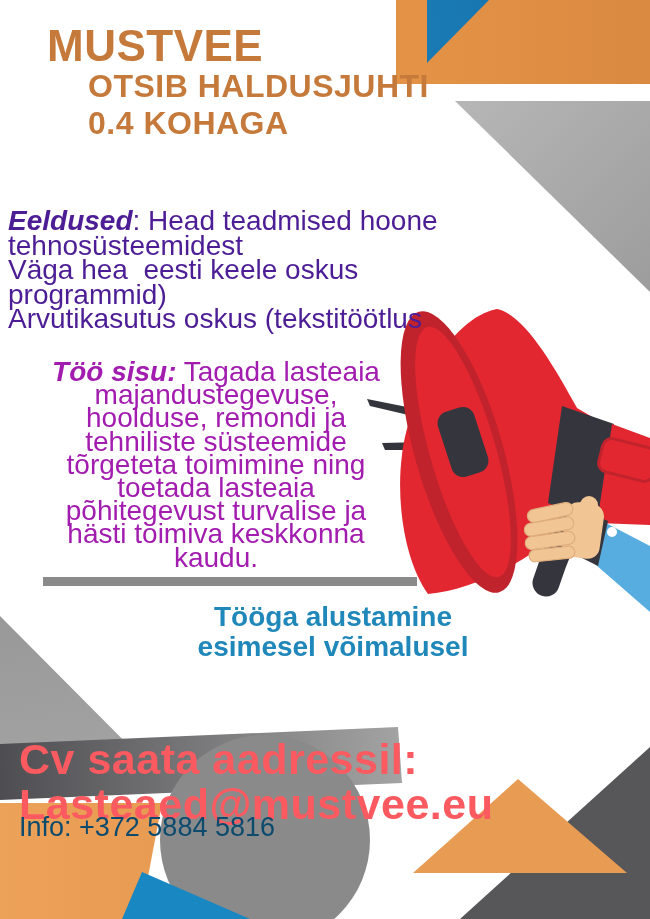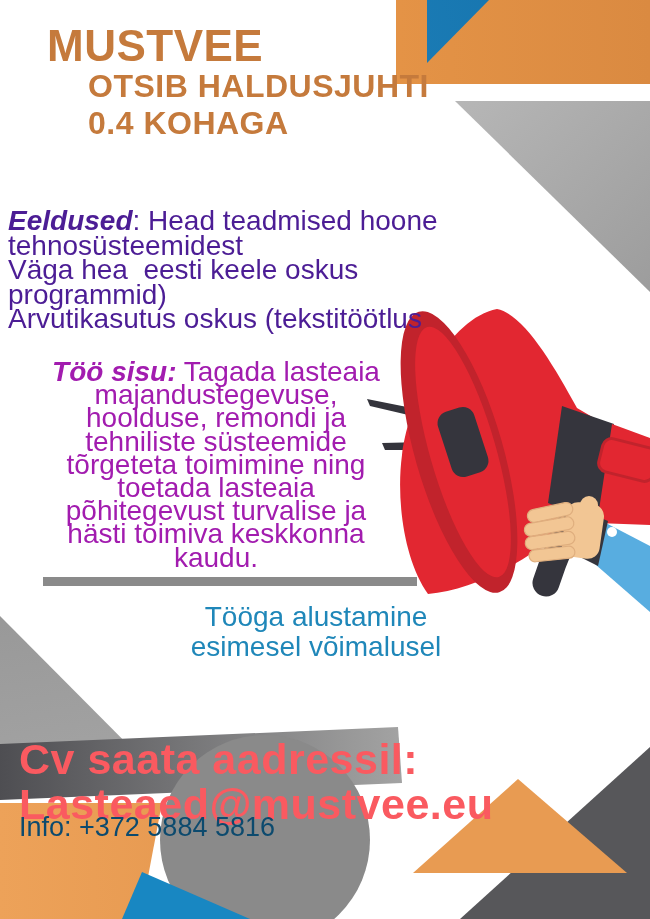--- a/index.html
+++ b/index.html
@@ -36,22 +36,22 @@
   .title .small{font-size:32px;line-height:37px;letter-spacing:0.5px;margin-left:41px;}
 
   .req{position:absolute;left:8px;top:209px;width:436px;text-align:left;
     color:#4c1d95;font-size:28px;line-height:24.6px;}
   .req div,.job div{white-space:pre-wrap;}
   .label-bi{font-weight:bold;font-style:italic;}
 
   .job{position:absolute;left:30px;top:360px;width:372px;text-align:center;
     color:#a21caf;font-size:28px;line-height:23.2px;}
 
-  .start{position:absolute;left:116px;top:602px;width:400px;text-align:center;
-    color:#1F87B9;font-weight:normal;font-size:28px;line-height:30px;}
+  .start{position:absolute;left:133px;top:602px;width:400px;text-align:center;
+    color:#1F87B9;font-weight:bold;font-size:28px;line-height:30px;}
 
   .cv{position:absolute;left:19px;top:737px;color:#FA5A60;font-weight:800;
     font-size:43px;line-height:45px;letter-spacing:0.5px;}
   .info{position:absolute;left:19px;top:812px;color:#0c4a6e;font-size:27px;}
 
   .megaphone{position:absolute;left:350px;top:295px;width:300px;height:330px;}
 </style>
 </head>
 <body>
 

